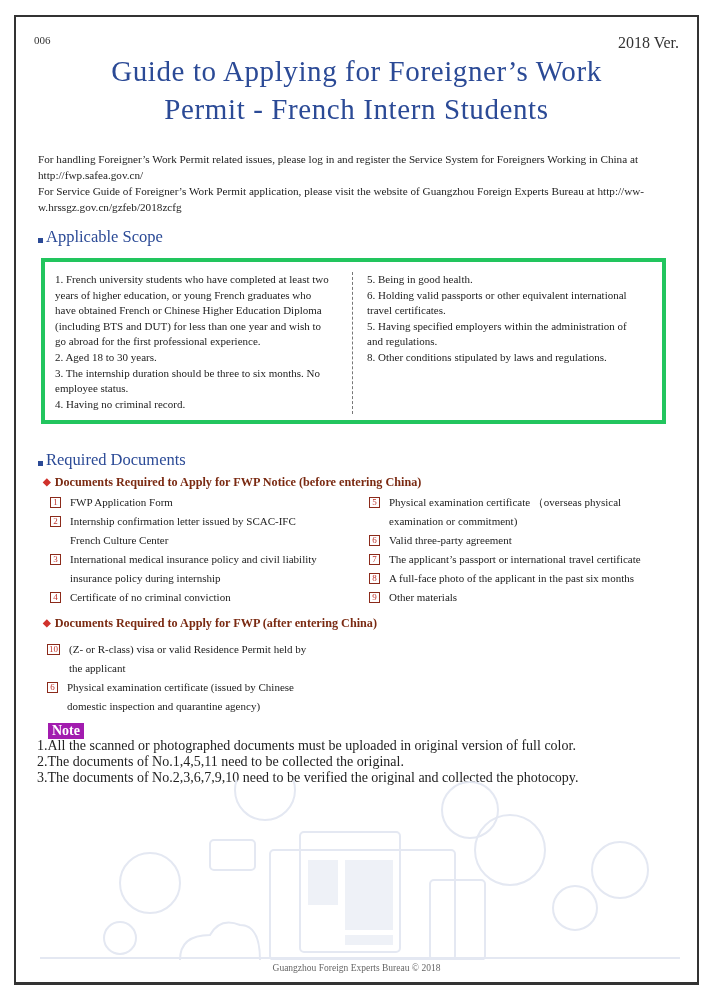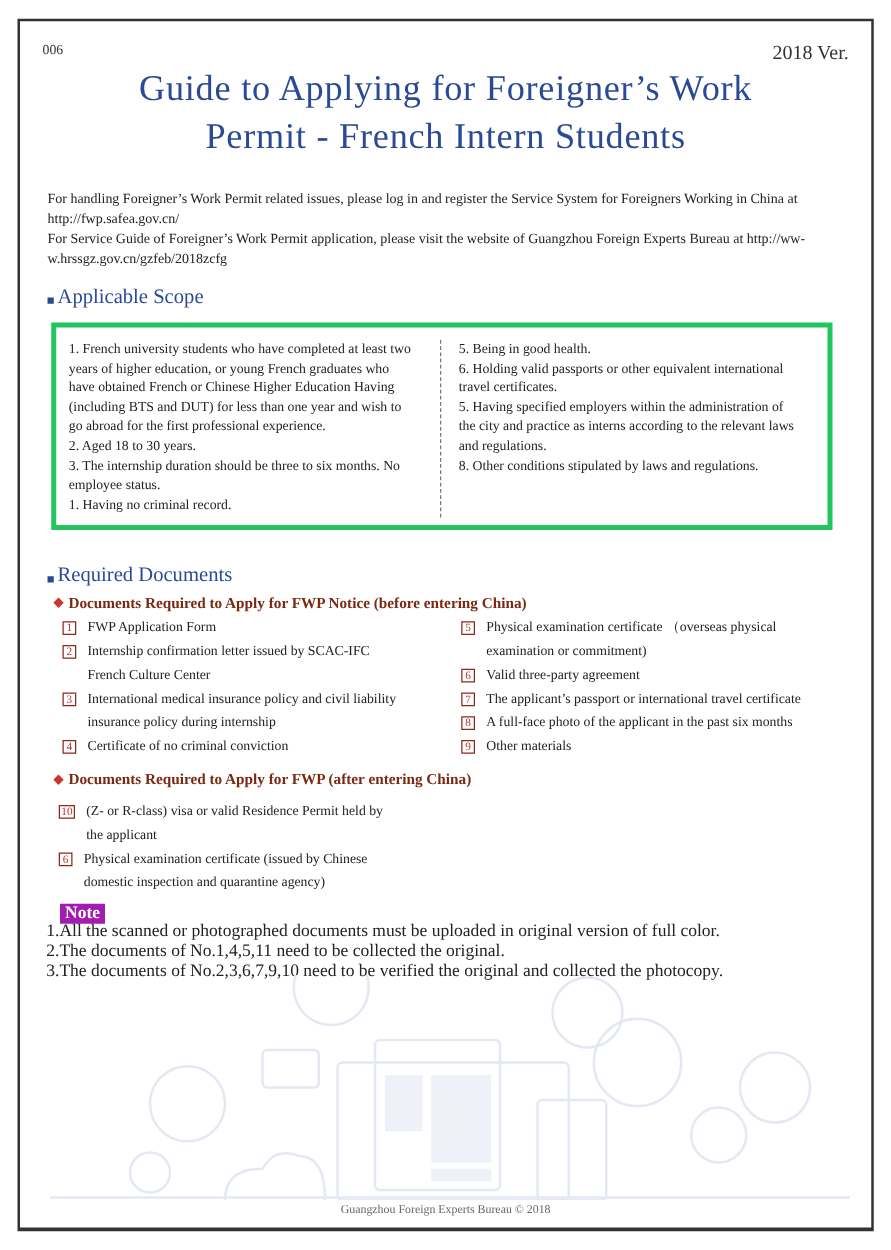--- a/index.html
+++ b/index.html
@@ -95,35 +95,34 @@
 
 <div class="section-head" style="top:227px;">
   <span class="sq"></span>
   <span>Applicable Scope</span>
 </div>
 
 <div class="scope-box">
   <div class="scope-col scope-left">
     <div>1. French university students who have completed at least two</div>
     <div>years of higher education, or young French graduates who</div>
-    <div>have obtained French or Chinese Higher Education Having</div>
+    <div>have obtained French or Chinese Higher Education Diploma</div>
     <div>(including BTS and DUT) for less than one year and wish to</div>
     <div>go abroad for the first professional experience.</div>
     <div>2.  Aged 18 to 30 years.</div>
     <div>3. The internship duration should be three to six months. No</div>
     <div>employee status.</div>
-    <div>1.  Having no criminal record.</div>
+    <div>4.  Having no criminal record.</div>
   </div>
   <div class="scope-divider"></div>
   <div class="scope-col scope-right">
     <div>5.  Being in good health.</div>
     <div>6. Holding valid passports or other equivalent international</div>
     <div>travel certificates.</div>
     <div>5. Having specified employers within the administration of</div>
-    <div>the city and practice as interns according to the relevant laws</div>
     <div>and regulations.</div>
     <div>8. Other conditions stipulated by laws and regulations.</div>
   </div>
 </div>
 
 <div class="section-head" style="top:450px;">
   <span class="sq"></span>
   <span>Required Documents</span>
 </div>
 

